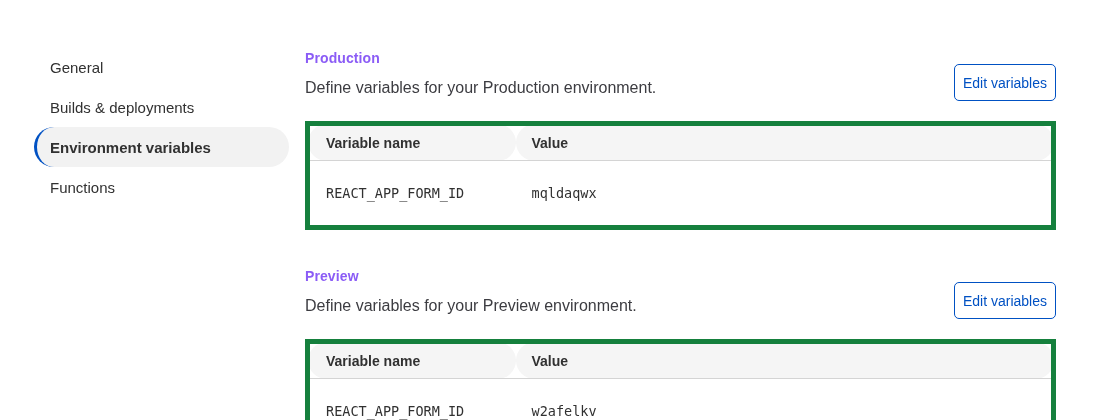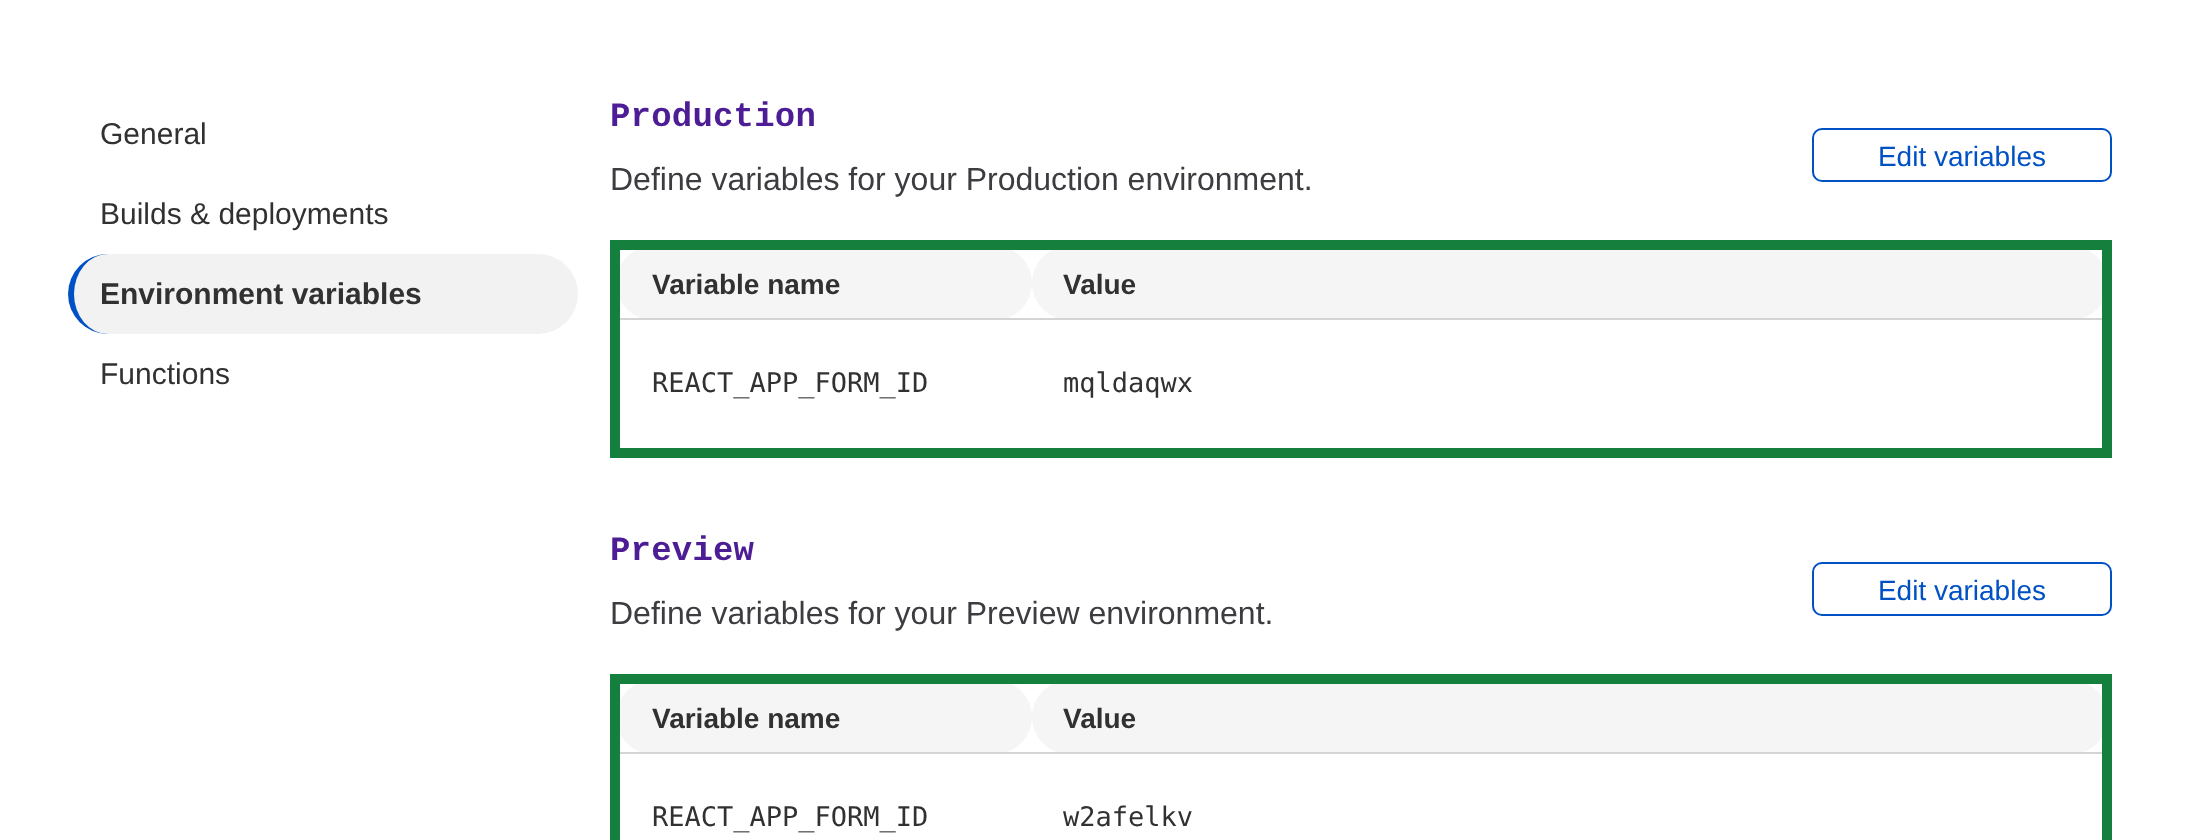--- a/index.html
+++ b/index.html
@@ -28,26 +28,26 @@
   .nav-item.active {
     background: #f2f2f2;
     border-left-color: #0051c3;
     font-weight: bold;
   }
 
   
   .content { flex: 1; margin-left: 16px; margin-right: 44px; }
   .section + .section { margin-top: 35px; }
   .section-header { display: flex; justify-content: space-between; align-items: flex-start; }
-  .section-title { font-size: 17px; font-weight: 600; color: #4c1d95; margin-top: 3px; letter-spacing: 0.1px; font-family: Liberation Mono, monospace; }
+  .section-title { font-size: 14px; font-weight: 600; color: #8b5cf6; margin-top: 3px; letter-spacing: 0.1px; }
   .section-desc { font-size: 16px; color: #3c3c41; margin-top: 13px; }
   .btn-edit {
     margin-top: 17px;
-    height: 27px;
-    padding: 0 32px;
+    height: 37px;
+    padding: 0 8px;
     background: #ffffff;
     border: 1px solid #0051c3;
     border-radius: 5px;
     color: #0051c3;
     font-family: "Liberation Sans", sans-serif;
     font-size: 14px;
     cursor: pointer;
     flex-shrink: 0;
   }
 

